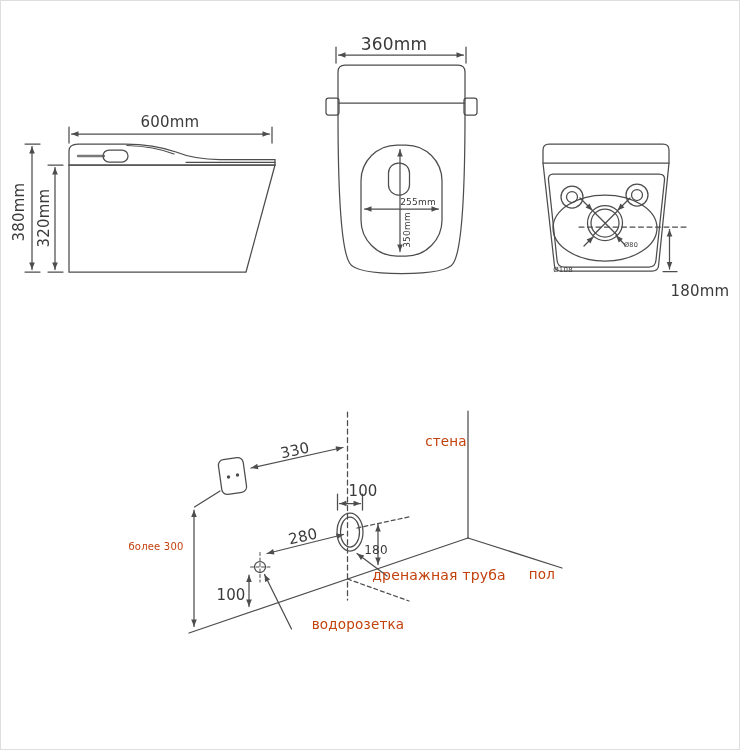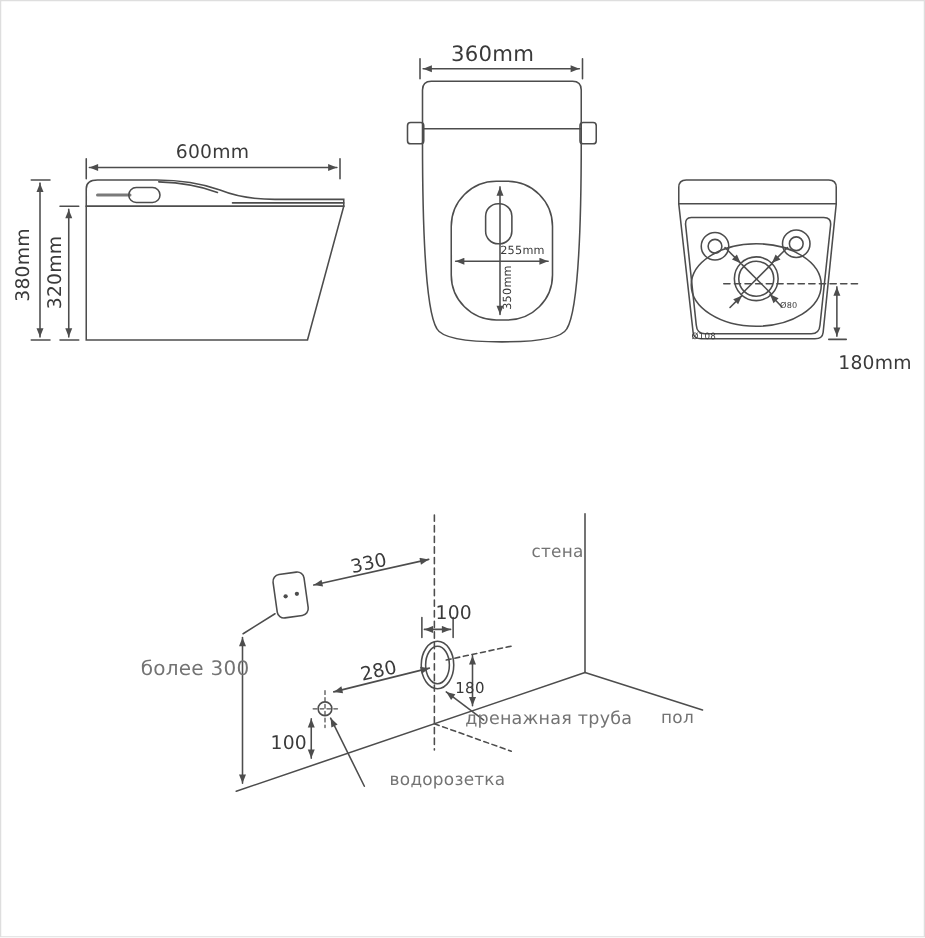--- a/index.html
+++ b/index.html
@@ -17,21 +17,21 @@
   .lbl{
     position:absolute;
     color:#3a3a3a;
     white-space:nowrap;
     line-height:1;
     transform:translate(-50%,-50%);
     letter-spacing:0.2px;
   }
   .r90{transform:translate(-50%,-50%) rotate(-90deg);}
   .tilt{transform:translate(-50%,-50%) rotate(-12.5deg);}
-  .ru{font-weight:500;color:#737373;}
+  .ru{font-weight:500;color:#c2410c;}
 </style>
 </head>
 <body>
 
 <div class="canvas">
 
   <svg class="art" width="740" height="750" viewBox="0 0 740 750" stroke="#4d4d4d" fill="none" stroke-width="1.25" stroke-linecap="round">
     <defs>
       <marker id="aE" markerUnits="userSpaceOnUse" markerWidth="10" markerHeight="8" refX="7.5" refY="3" orient="auto">
         <path d="M0.5,0.2 L7.5,3 L0.5,5.8 Z" fill="#4d4d4d" stroke="none"></path>
@@ -168,20 +168,20 @@
 
   <div class="lbl" style="left:562px;top:250px;font-size:7px;margin-top:19px;">Ø108</div>
   <div class="lbl" style="left:630px;top:244px;font-size:6.5px;">Ø80</div>
   <div class="lbl" style="left:699px;top:250px;font-size:15px;margin-top:40px;">180mm</div>
 
   <div class="lbl tilt" style="left:294px;top:450px;font-size:15px;">330</div>
   <div class="lbl" style="left:362px;top:490px;font-size:15px;">100</div>
   <div class="lbl tilt" style="left:302px;top:536px;font-size:15px;">280</div>
   <div class="lbl" style="left:375px;top:549px;font-size:12px;">180</div>
   <div class="lbl" style="left:230px;top:594px;font-size:15px;">100</div>
-  <div class="lbl ru" style="left:155px;top:534px;font-size:16px;text-align:right;">более 300</div>
+  <div class="lbl ru" style="left:155px;top:546px;font-size:10px;text-align:right;">более 300</div>
 
   <div class="lbl ru" style="left:445px;top:441px;font-size:13.5px;">стена</div>
   <div class="lbl ru" style="left:541px;top:574px;font-size:13.5px;">пол</div>
   <div class="lbl ru" style="left:438px;top:574px;font-size:14px;">дренажная труба</div>
   <div class="lbl ru" style="left:336px;top:624px;font-size:13.5px;margin-left:21px;">водорозетка</div>
 
 </div>
 
 </body></html>

